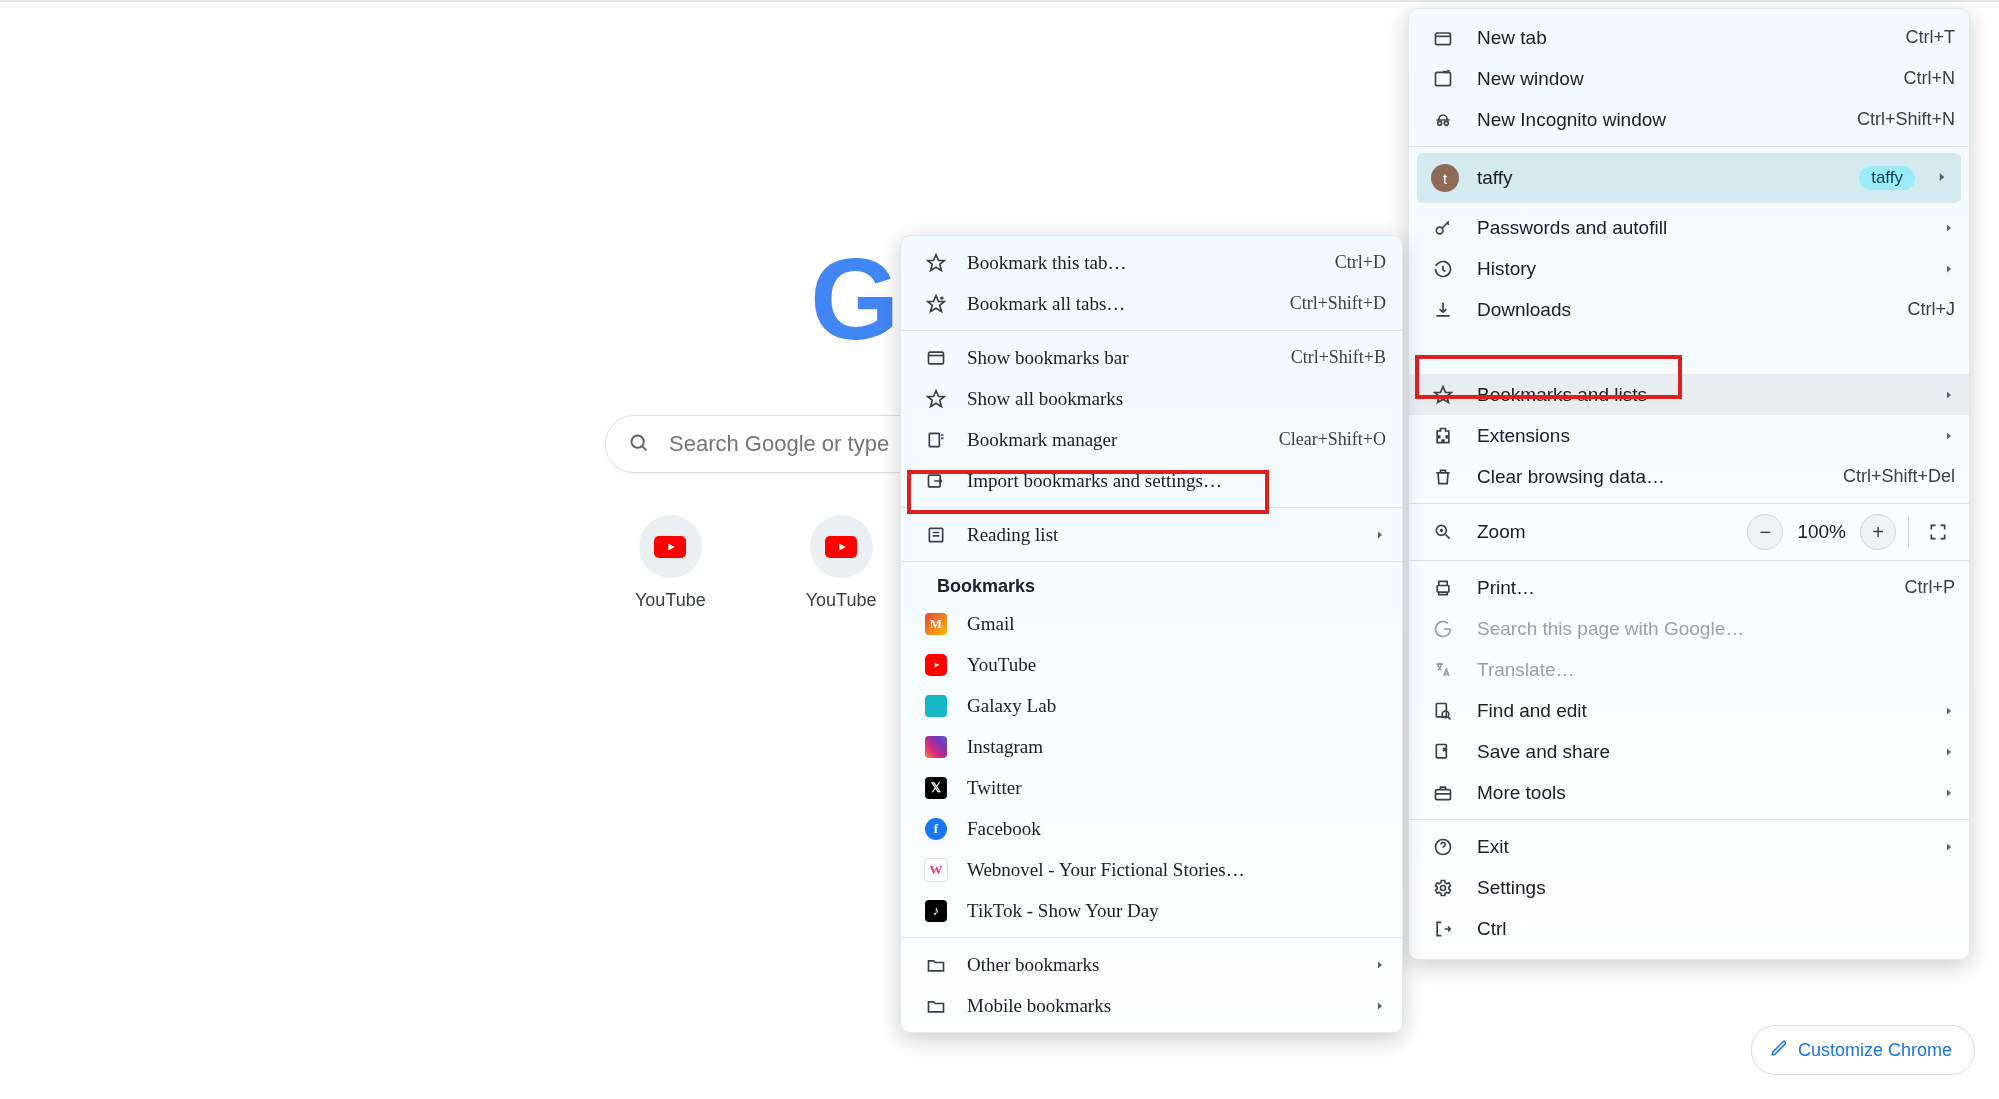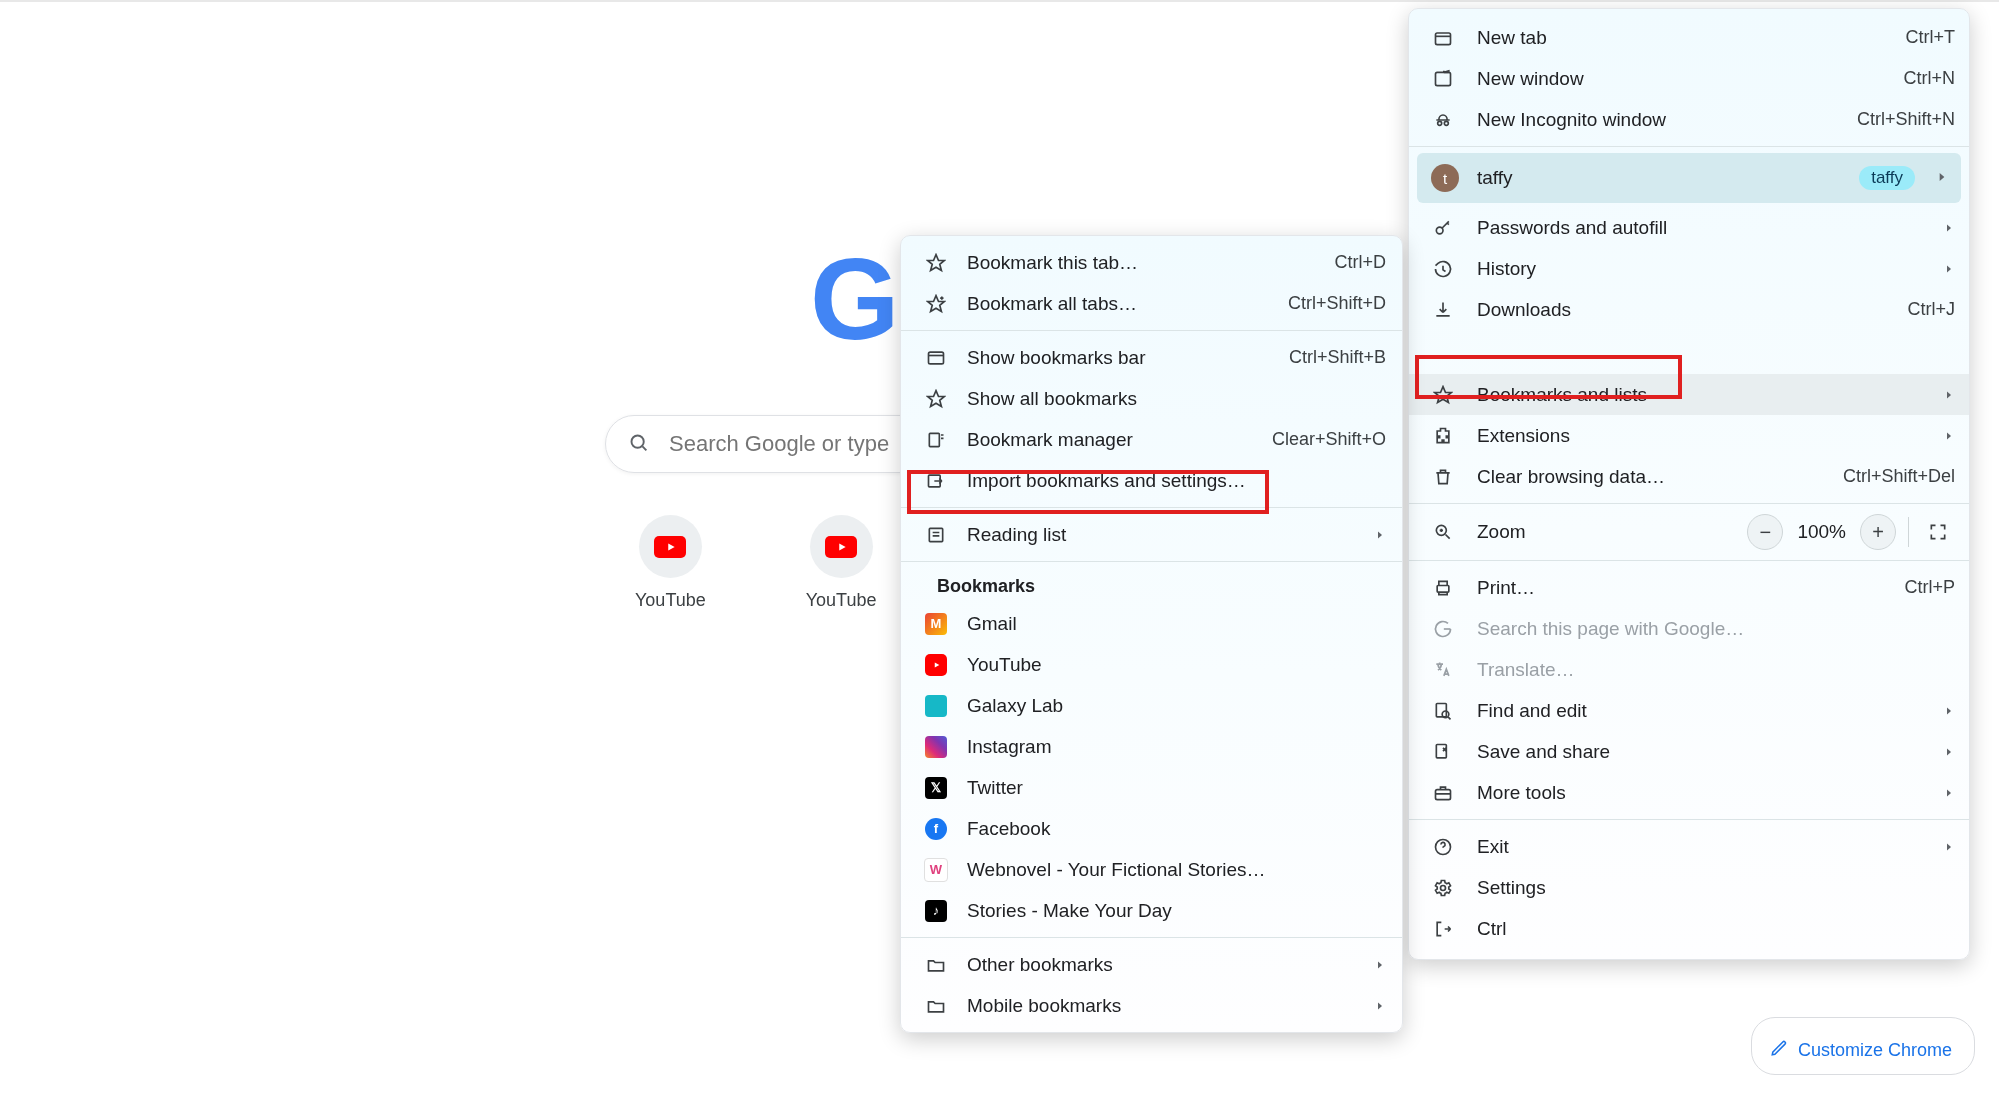--- a/index.html
+++ b/index.html
@@ -97,21 +97,21 @@
     display:flex; align-items:center; justify-content:center;
   }
   .shortcut .tile .yt svg { fill:#fff; }
 
   
   .customize {
     position: absolute;
     right: 24px;
     bottom: 24px;
     height: 48px;
-    padding: 8px 22px 0 18px;
+    padding: 0 22px 0 18px;
     border: 1px solid #dadce0;
     border-radius: 24px;
     display:flex;
     align-items:center;
     gap:10px;
     background:#fff;
     color:#1a73e8;
     font-size:18px;
   }
   .customize svg { color:#1a73e8; }
@@ -243,20 +243,21 @@
     border-radius: 10px;
     box-shadow: 0 6px 22px rgba(0,0,0,0.2);
     padding: 6px 0;
     font-size: 19px;
   }
   .sm-item {
     display:flex;
     align-items:center;
     height: 41px;
     padding: 0 16px 0 22px;
+    font-family: Liberation Serif, serif;
   }
   .sm-icon {
     width: 26px;
     display:flex; align-items:center; justify-content:center;
     margin-right: 18px;
     color:#3c4043;
   }
   .sm-label { flex:1; }
   .sm-shortcut {
     color:#3c4043;
@@ -719,21 +720,21 @@
     <div class="sm-item">
       <span class="sm-icon">
           <span class="fav fav-wn">W</span>
         </span>
       <span class="sm-label">Webnovel - Your Fictional Stories…</span>
     </div>
     <div class="sm-item">
       <span class="sm-icon">
           <span class="fav fav-tt">♪</span>
         </span>
-      <span class="sm-label">Stories - Make Your Day</span>
+      <span class="sm-label">TikTok - Show Your Day</span>
     </div>
 
     <div class="sm-hr"></div>
 
     <div class="sm-item">
       <span class="sm-icon">
           <svg width="20" height="20" viewBox="0 0 24 24" fill="none" stroke="currentColor" stroke-width="2">
             <path d="M3 7h6l2 2h10v10H3z"></path>
           </svg>
         </span>

